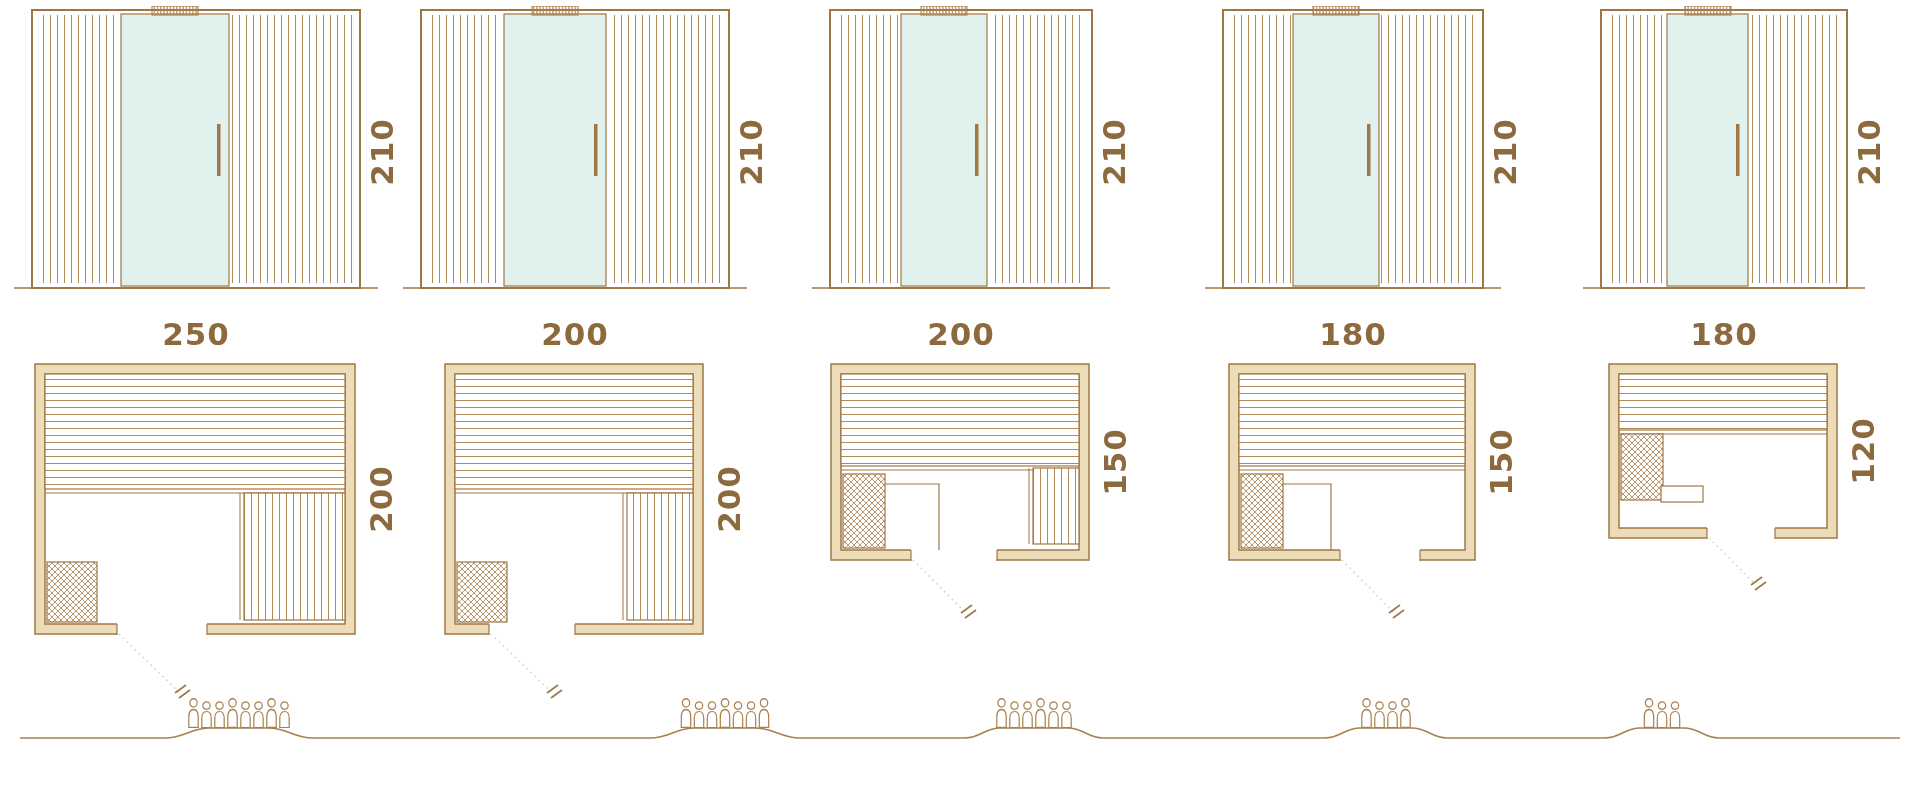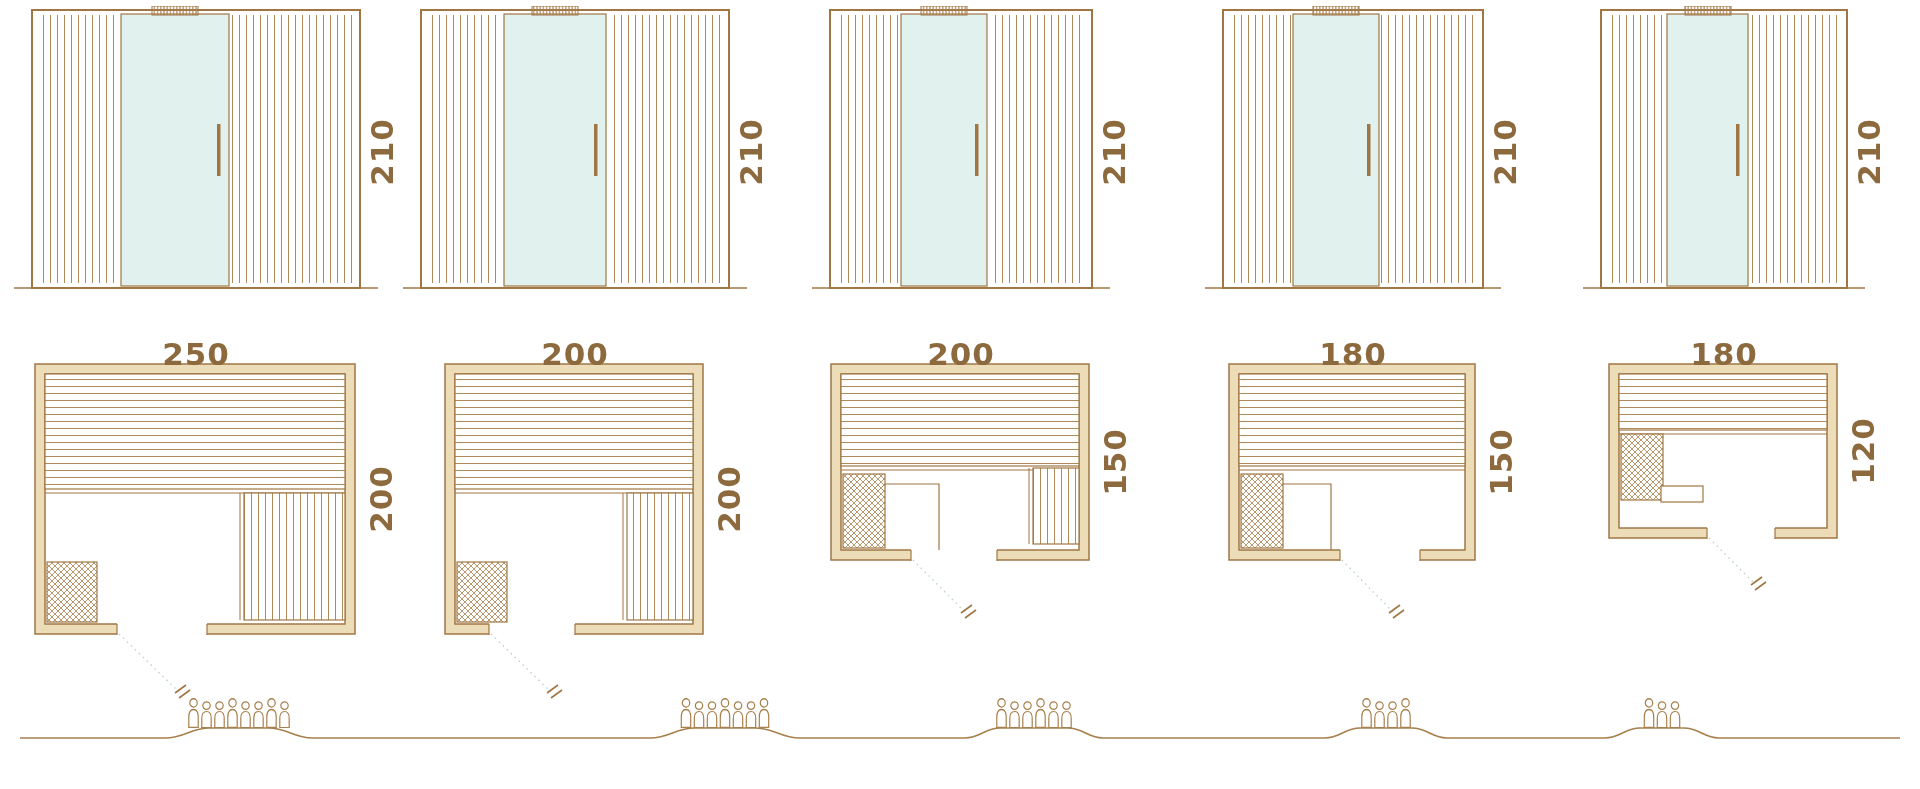--- a/index.html
+++ b/index.html
@@ -4,21 +4,21 @@
 <style>
   * { margin:0; padding:0; box-sizing:border-box; }
   html,body { width:1920px; height:789px; background:#ffffff; overflow:hidden;
               font-family:"DejaVu Sans", sans-serif; }
   .canvas { position:absolute; left:0; top:0; width:1920px; height:789px; }
   .elev, .plan, .people, .ground { position:absolute; }
   .vdim { position:absolute; color:#8d6a3e; font-size:31px; font-weight:bold;
           letter-spacing:1px; white-space:nowrap;
           transform:translate(-50%,-50%) rotate(-90deg); }
   .hdim { position:absolute; top:-46px; left:0; width:100%; text-align:center;
-          color:#8d6a3e; font-size:31px; font-weight:bold; letter-spacing:1px;margin-top:20px; }
+          color:#8d6a3e; font-size:31px; font-weight:bold; letter-spacing:1px; }
   .people { display:flex; align-items:flex-end; transform:translateX(-50%); }
   .people svg { margin:0 -1px; }
   .people svg:nth-child(3n+1) { transform:scaleY(1.12); transform-origin:bottom; }
 </style>
 </head>
 <body>
 
 <svg width="0" height="0" style="position:absolute" aria-hidden="true">
   <defs>
     <pattern id="patV" width="7" height="7" patternUnits="userSpaceOnUse">

